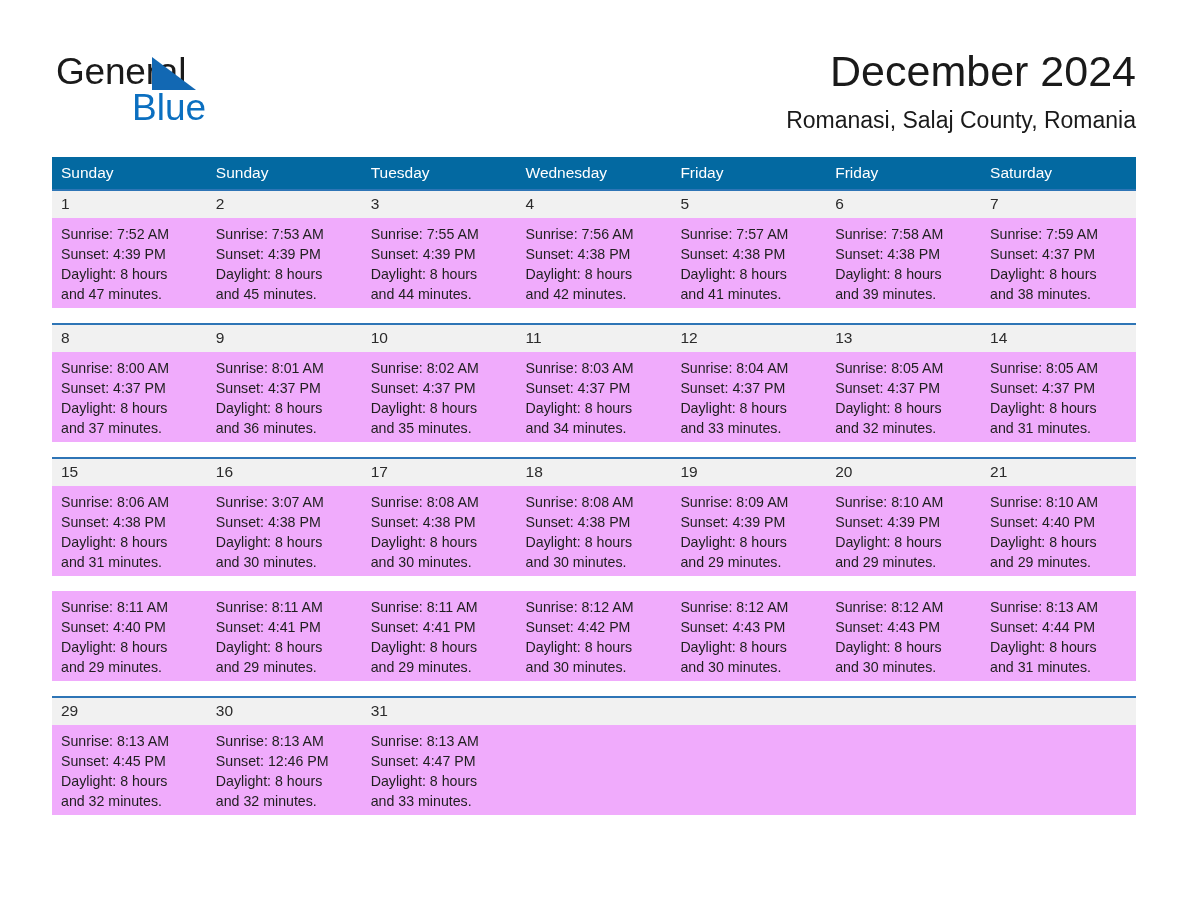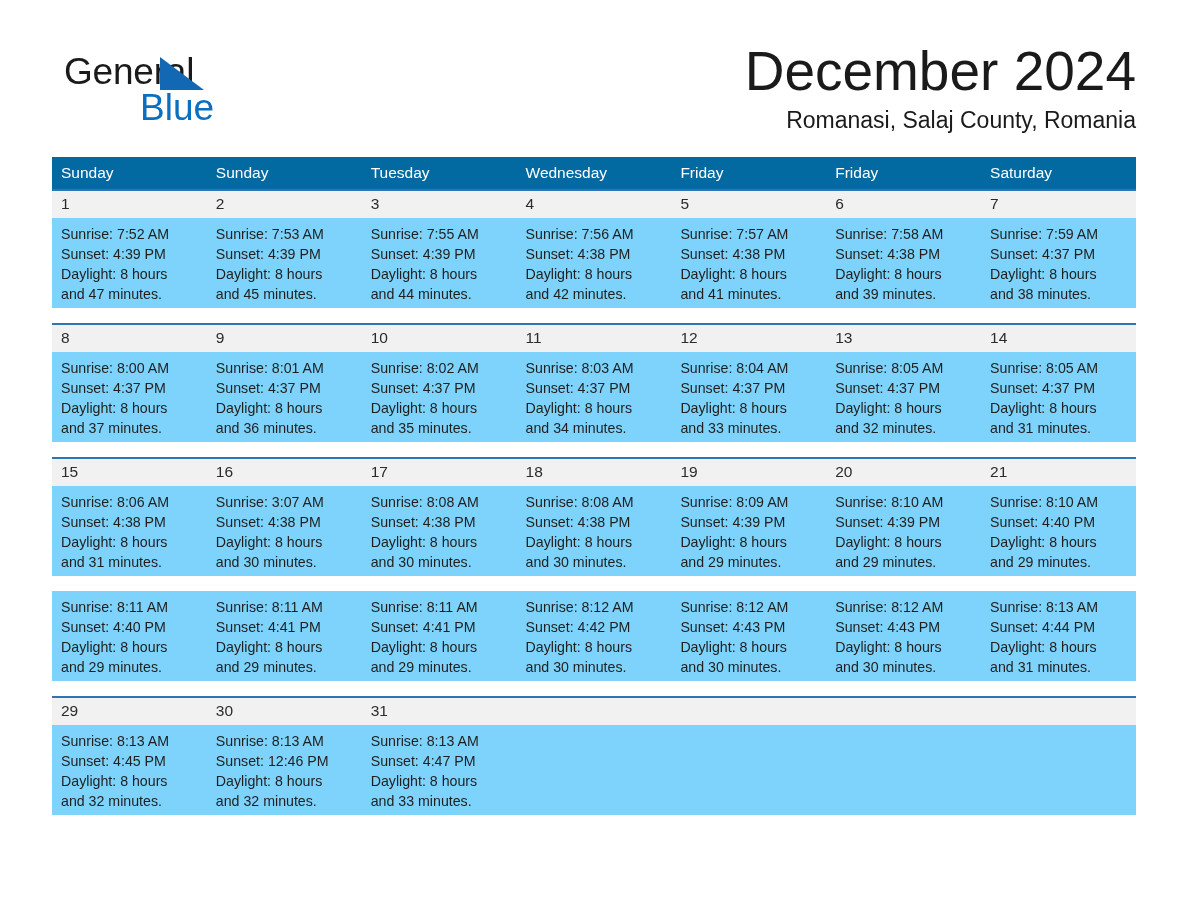--- a/index.html
+++ b/index.html
@@ -21,21 +21,20 @@
     height: 918px;
     box-sizing: border-box;
   }
 
   
   .header {
     position: relative;
     height: 112px;
     padding: 0 52px;
     box-sizing: border-box;
-    margin-left: 8px;
   }
 
   .brand {
     position: absolute;
     left: 56px;
     top: 52px;
     width: 240px;
     height: 74px;
   }
   .brand-general {
@@ -67,21 +66,21 @@
     font-weight: 400;
   }
 
   .titles {
     position: absolute;
     right: 52px;
     top: 46px;
     text-align: right;
   }
   .cal-title {
-    font-size: 55px;
+    font-size: 43px;
     line-height: 50px;
     color: #1a1a1a;
     font-weight: 400;
     white-space: nowrap;
   }
   .cal-subtitle {
     margin-top: 10px;
     font-size: 23px;
     line-height: 28px;
     color: #1a1a1a;
@@ -130,21 +129,21 @@
     padding: 4px 0 5px 9px;
     font-size: 15.5px;
     color: #2b2b2b;
     line-height: 18px;
   }
   .daterow td.empty {
     color: transparent;
   }
 
   .bodyrow td {
-    background: #7dd3fc;
+    background: #f0abfc;
     padding: 6px 10px 4px 9px;
     font-size: 14.2px;
     line-height: 20px;
     color: #1f1f1f;
   }
 
   .info-line {
     white-space: nowrap;
   }
   .daylight-line {

